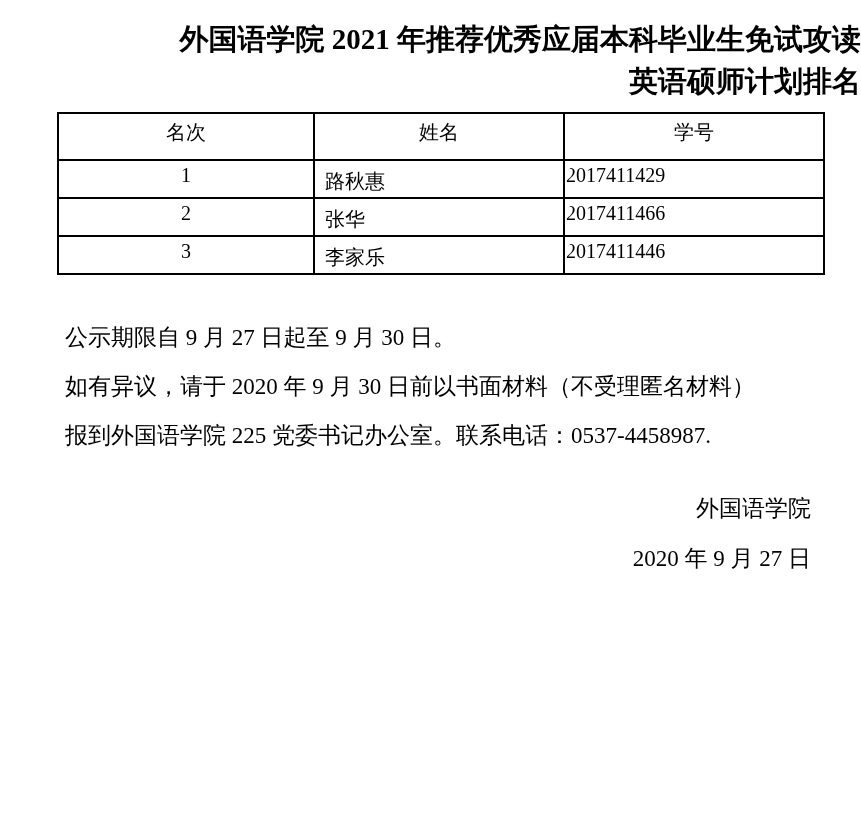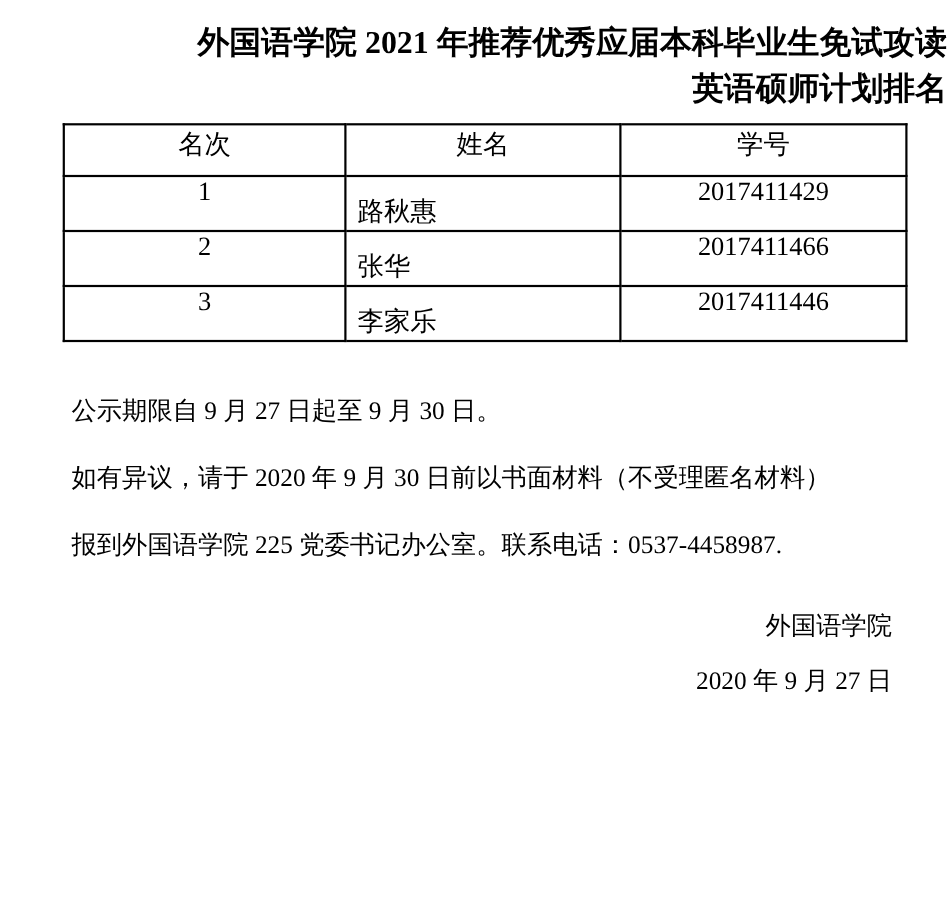--- a/index.html
+++ b/index.html
@@ -32,45 +32,45 @@
     font-weight: 700;
     line-height: 33px;
   }
   table.ranking {
     border-collapse: collapse;
     margin: 10px 0 0 57px;
     table-layout: fixed;
   }
   table.ranking th, table.ranking td {
     border: 2px solid #000000;
-    font-size: 24px;
+    font-size: 20px;
     overflow: hidden;
   }
   table.ranking th {
     font-weight: 400;
     text-align: center;
     vertical-align: top;
     padding-top: 3px;
     height: 41px;
     line-height: 30px;
   }
   tr.row-1 { height: 38px; }
   tr.row-2 { height: 32px; }
   tr.row-3 { height: 38px; }
   td.cell-rank { text-align: center; vertical-align: top; padding-top: 1px; line-height: 26px; }
   td.cell-name { text-align: left;  vertical-align: bottom; padding: 0 0 3px 10px; line-height: 26px; margin-left: 41px; }
-  td.cell-sid  { text-align: center; vertical-align: bottom; padding-bottom: 21px; line-height: 26px; border-radius: 19px; }
+  td.cell-sid  { vertical-align: bottom; padding-bottom: 9px; line-height: 26px; border-radius: 19px; }
   .notice {
     margin-left: 65px;
     margin-right: 41px;
     font-size: 23px;
     line-height: 33px;
   }
   .notice-first { margin-top: 46px; }
-  .notice + .notice { margin-top: 28px; }
+  .notice + .notice { margin-top: 16px; }
   .signature {
     margin: 40px 50px 0 auto;
     width: 300px;
     text-align: right;
     font-size: 23px;
     line-height: 33px;
   }
   .signature-date { margin-top: 17px; }
 </style>
 </head>

